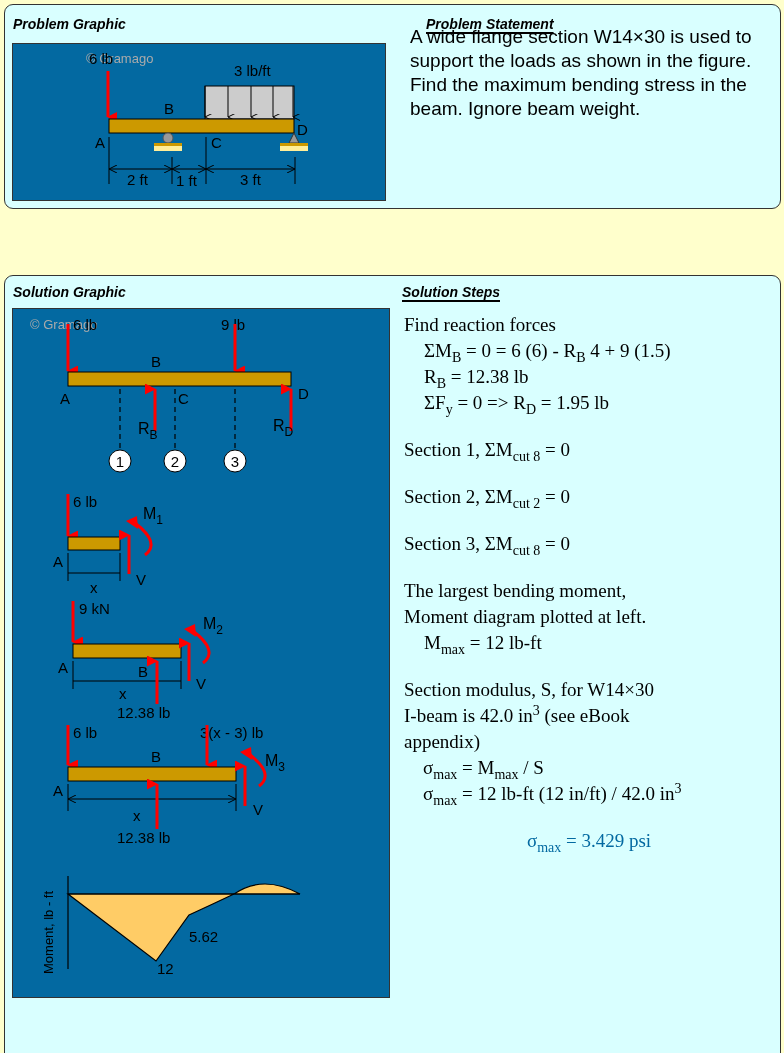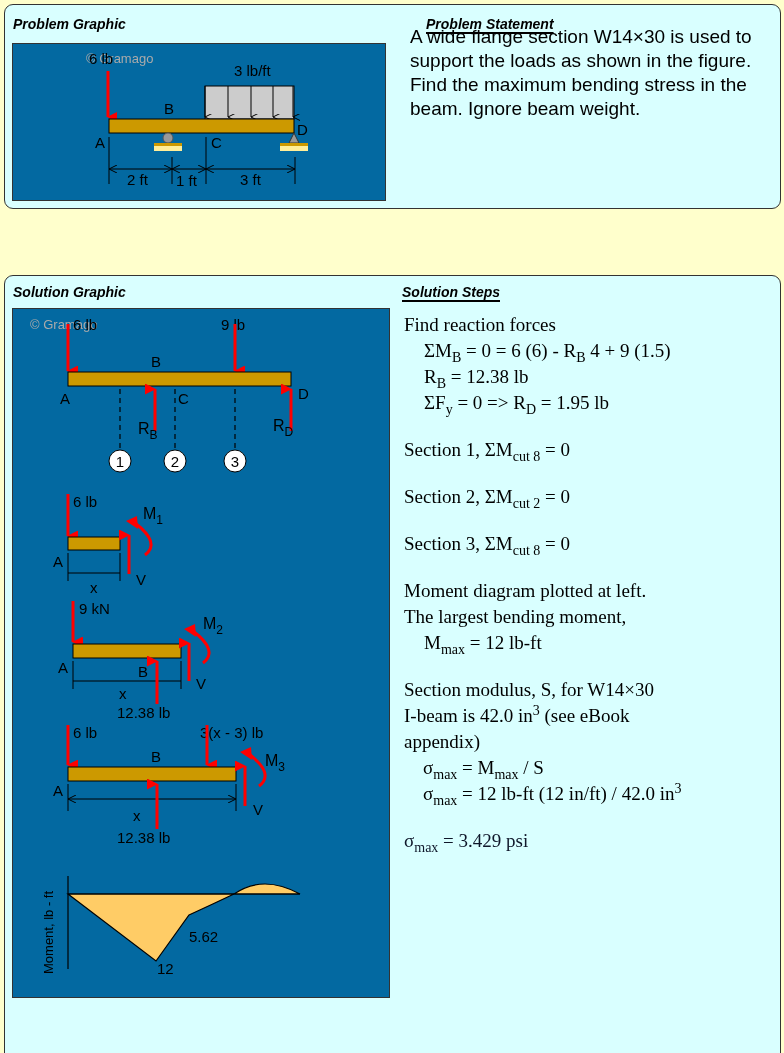--- a/index.html
+++ b/index.html
@@ -31,21 +31,21 @@
   .steps {
     position:absolute; left:399px; top:36px; width:370px;
     font-size:19px; line-height:26px;
   }
   .steps .ln { white-space:nowrap; height:26px;font-family:Liberation Serif, serif; }
   .steps .ind { padding-left:20px; }
   .steps .ind2 { padding-left:19px; }
   .steps .gap { height:21px; }
   sub { font-size:14px; vertical-align:-5px; line-height:0; }
   sup { font-size:14px; vertical-align:7px; line-height:0; }
-  .red { color:#0f172a; }
+  .red { color:#0369a1;text-align:center; }
 </style>
 </head>
 <body>
 
 <div id="problem-panel" class="panel">
   <div class="ptitle" style="left:8px;top:11px;">Problem Graphic</div>
   <div class="gbox" id="problem-gbox">
     <svg width="374" height="158">
       <defs>
         <marker id="ah-red" markerWidth="10" markerHeight="10" refX="5" refY="9" orient="auto" markerUnits="userSpaceOnUse">
@@ -223,22 +223,22 @@
     <div class="ln ind"><span>ΣM</span><sub>B</sub><span> = 0 = 6 (6) - R</span><sub>B</sub><span> 4 + 9 (1.5)</span></div>
     <div class="ln ind"><span>R</span><sub>B</sub><span> = 12.38 lb</span></div>
     <div class="ln ind"><span>ΣF</span><sub>y</sub><span> = 0  =&gt;  R</span><sub>D</sub><span> = 1.95 lb</span></div>
     <div class="gap"></div>
     <div class="ln"><span>Section 1, ΣM</span><sub>cut 8</sub><span> = 0</span></div>
     <div class="gap"></div>
     <div class="ln"><span>Section 2, ΣM</span><sub>cut 2</sub><span> = 0</span></div>
     <div class="gap"></div>
     <div class="ln"><span>Section 3, ΣM</span><sub>cut 8</sub><span> = 0</span></div>
     <div class="gap"></div>
+    <div class="ln">The largest bending moment,</div>
     <div class="ln">Moment diagram plotted at left.</div>
-    <div class="ln">The largest bending moment,</div>
     <div class="ln ind"><span>M</span><sub>max</sub><span> = 12 lb-ft</span></div>
     <div class="gap"></div>
     <div class="ln">Section modulus, S, for W14×30</div>
     <div class="ln"><span>I-beam is 42.0 in</span><sup>3</sup><span> (see eBook</span></div>
     <div class="ln">appendix)</div>
     <div class="ln ind2"><span>σ</span><sub>max</sub><span> = M</span><sub>max</sub><span> / S</span></div>
     <div class="ln ind2"><span>σ</span><sub>max</sub><span> = 12 lb-ft (12 in/ft) / 42.0 in</span><sup>3</sup></div>
     <div class="gap"></div>
     <div class="ln red"><span>σ</span><sub>max</sub><span> = 3.429 psi</span></div>
   </div>

